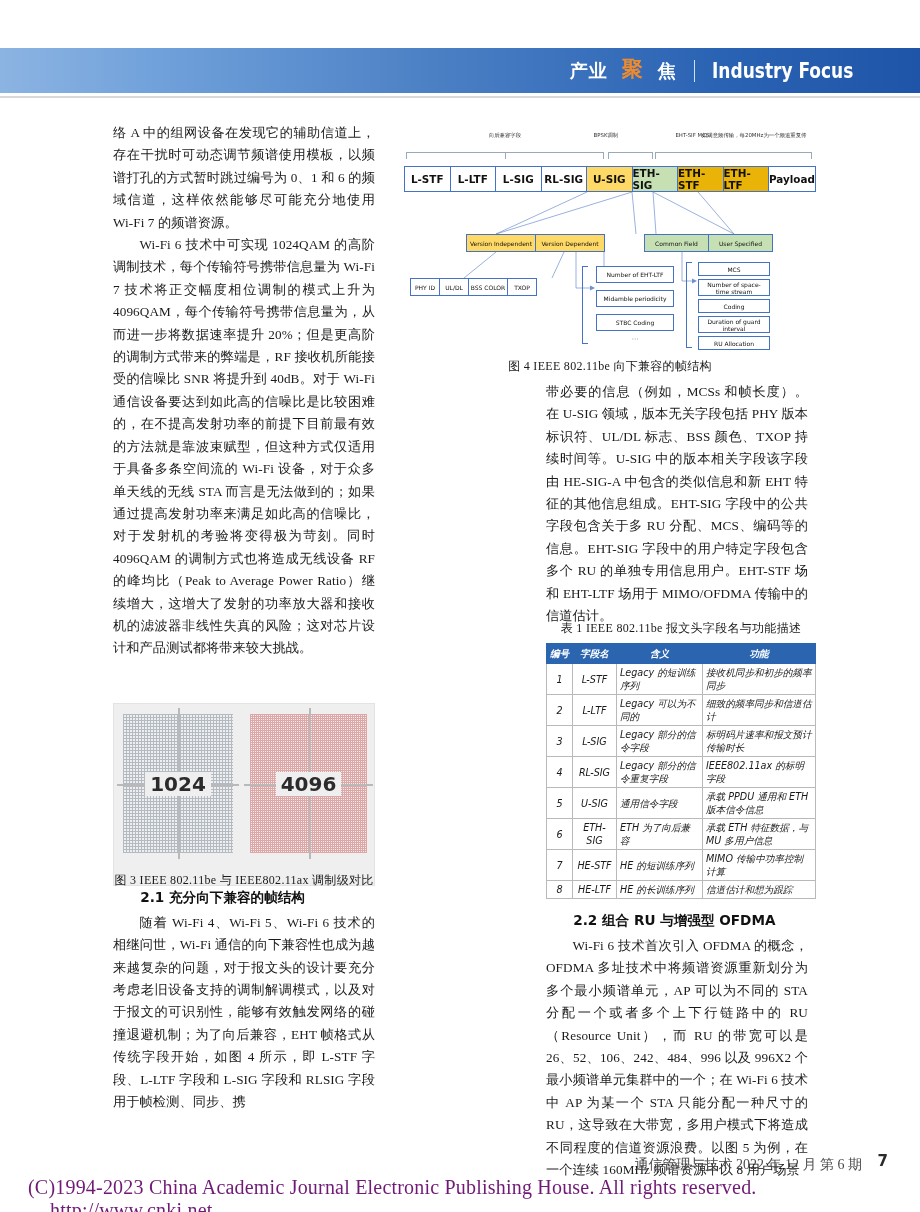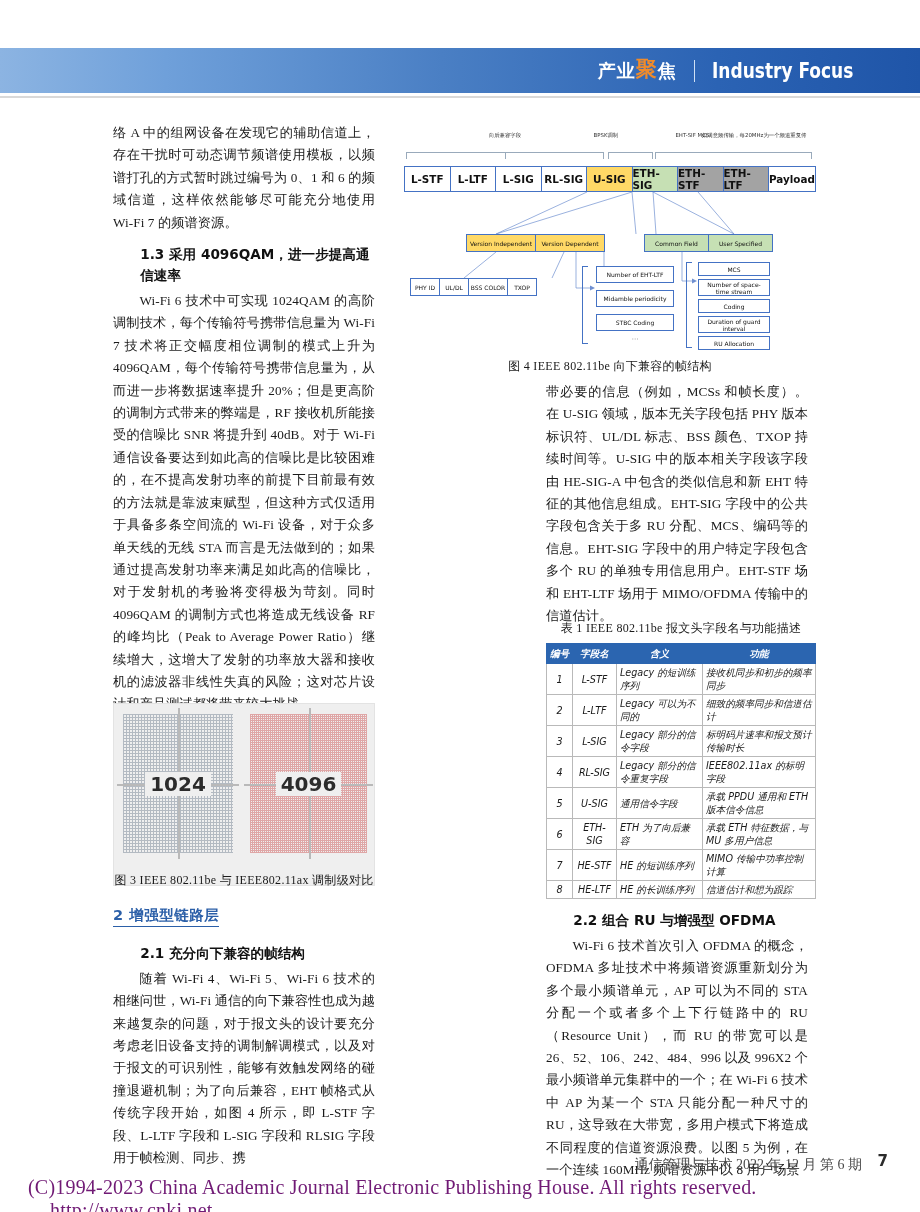--- a/index.html
+++ b/index.html
@@ -17,21 +17,21 @@
   .banner-wrap { position:absolute; left:0; top:48px; width:920px; height:45px; }
   .banner {
     width:100%; height:100%;
     background: linear-gradient(to right, #8cb4e2 0%, #6fa0da 18%, #4a7fc4 48%, #2b63b4 78%, #1f55a8 100%);
     display:flex; align-items:center; justify-content:flex-end;
   }
   .banner-inner { display:flex; align-items:center; gap:8px; padding-right:44px; }
   .cn-title {
     color:#ffffff; font-size:18px; letter-spacing:1px;
     font-family:"DejaVu Sans","Liberation Sans",sans-serif; font-weight:700;
-    display:flex; align-items:center; gap:0;
+    display:flex; align-items:center; gap:14px;
   }
   .ju-glyph { color:#ef8b2c; font-size:21px; font-weight:700; line-height:1; position:relative; top:-1px; }
   .divider-v { width:1px; height:22px; background:#cfe0f5; margin:0 9px; }
   .en-title {
     color:#ffffff; font-size:22px; font-weight:700; letter-spacing:0px;
     font-family:"DejaVu Sans Condensed","Liberation Sans",sans-serif;
     transform: scaleX(0.86); transform-origin: left center;
   }
   .banner-rule { position:absolute; left:0; top:96px; width:920px; height:2px; background:#d9d9d9; }
 
@@ -76,21 +76,21 @@
              text-align:center; white-space:nowrap; transform:translateX(-50%); }
 
   .frame-row { position:absolute; left:0; top:40px; width:412px; height:26px; display:flex; }
   .fcell { flex:1; border:1px solid #4472c4; margin-left:-1px;
            display:flex; align-items:center; justify-content:center;
            font-family:"DejaVu Sans","Liberation Sans",sans-serif;
            font-size:10.4px; font-weight:700; color:#111; background:#ffffff; }
   .fcell:first-child { margin-left:0; }
   .f-yellow { background:#ffd966; }
   .f-green  { background:#c6e0b4; }
-  .f-blue   { background:#a3a3a3; }
+  .f-blue   { background:#eab308; }
 
   .subrow { position:absolute; height:18px; display:flex; }
   .scell { border:1px solid #4472c4; margin-left:-1px;
            display:flex; align-items:center; justify-content:center;
            font-family:"DejaVu Sans","Liberation Sans",sans-serif;
            font-size:6px; color:#111; }
   .scell:first-child { margin-left:0; }
   .s-yellow { background:#ffd966; }
   .s-green  { background:#c6e0b4; }
   .s-white  { background:#ffffff; }
@@ -170,21 +170,20 @@
       </span>
       <span class="divider-v"></span>
       <span class="en-title">Industry Focus</span>
     </div>
   </div>
 </div>
 <div class="banner-rule"></div>
 
 <div class="col col-left">
   <p class="body">络 A 中的组网设备在发现它的辅助信道上，存在干扰时可动态调节频谱使用模板，以频谱打孔的方式暂时跳过编号为 0、1 和 6 的频域信道，这样依然能够尽可能充分地使用 Wi-Fi 7 的频谱资源。</p>
-  <h3 class="subsec">1.3  采用 4096QAM，进一步提高通信速率</h3>
   <p class="body indent">Wi-Fi 6 技术中可实现 1024QAM 的高阶调制技术，每个传输符号携带信息量为 Wi-Fi 7 技术将正交幅度相位调制的模式上升为 4096QAM，每个传输符号携带信息量为，从而进一步将数据速率提升 20%；但是更高阶的调制方式带来的弊端是，RF 接收机所能接受的信噪比 SNR 将提升到 40dB。对于 Wi-Fi 通信设备要达到如此高的信噪比是比较困难的，在不提高发射功率的前提下目前最有效的方法就是靠波束赋型，但这种方式仅适用于具备多条空间流的 Wi-Fi 设备，对于众多单天线的无线 STA 而言是无法做到的；如果通过提高发射功率来满足如此高的信噪比，对于发射机的考验将变得极为苛刻。同时 4096QAM 的调制方式也将造成无线设备 RF 的峰均比（Peak to Average Power Ratio）继续增大，这增大了发射的功率放大器和接收机的滤波器非线性失真的风险；这对芯片设计和产品测试都将带来较大挑战。</p>
 
   
   <div style="height:178px"></div>
 
   <h2 class="sec">2  增强型链路层</h2>
   <h3 class="subsec">2.1  充分向下兼容的帧结构</h3>
   <p class="body indent">随着 Wi-Fi 4、Wi-Fi 5、Wi-Fi 6 技术的相继问世，Wi-Fi 通信的向下兼容性也成为越来越复杂的问题，对于报文头的设计要充分考虑老旧设备支持的调制解调模式，以及对于报文的可识别性，能够有效触发网络的碰撞退避机制；为了向后兼容，EHT 帧格式从传统字段开始，如图 4 所示，即 L-STF 字段、L-LTF 字段和 L-SIG 字段和 RLSIG 字段用于帧检测、同步、携</p>
 </div>
 

